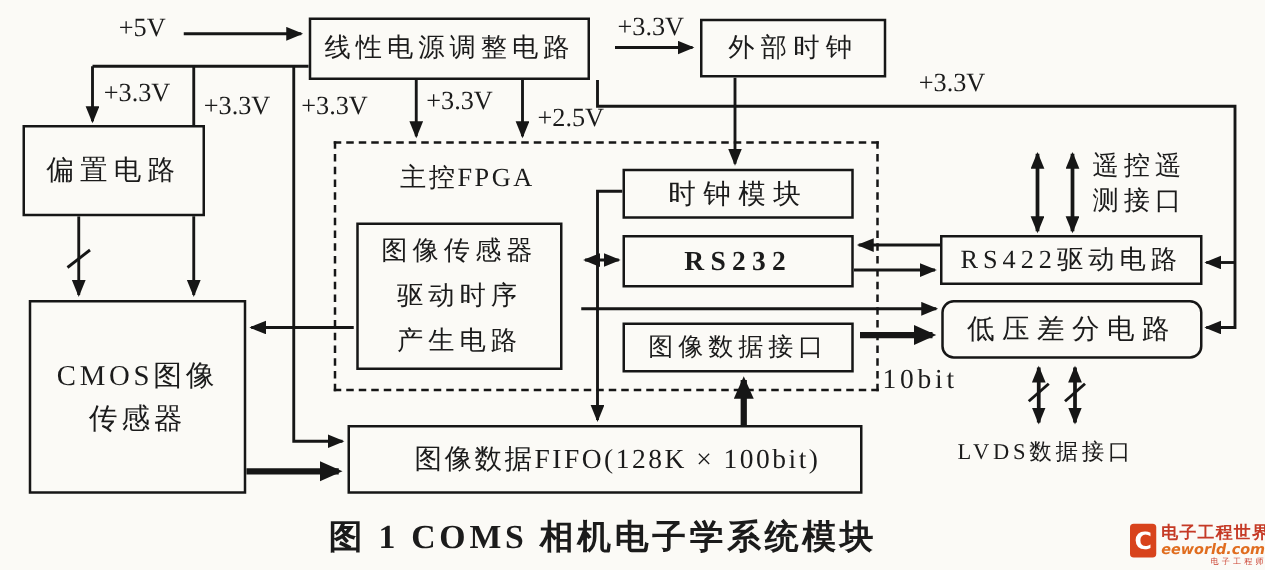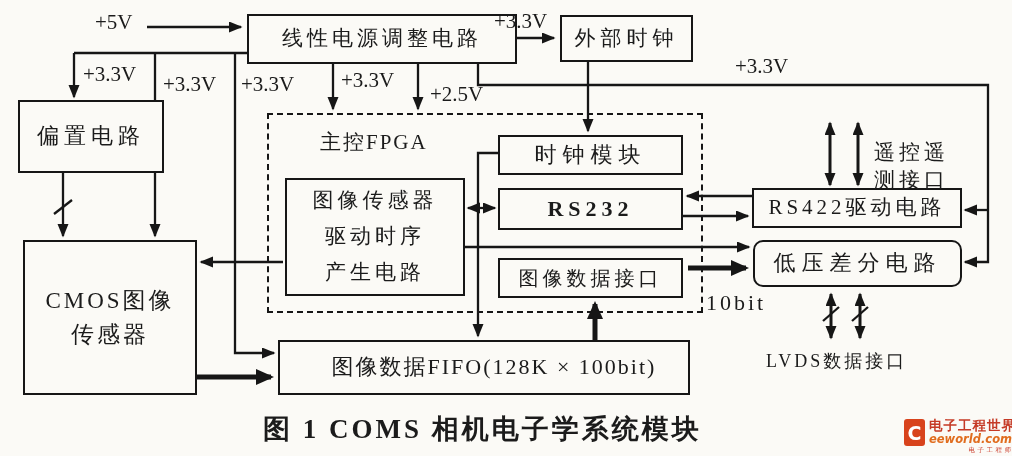--- a/index.html
+++ b/index.html
@@ -92,34 +92,34 @@
     <path class="wm-a" d="M831,294 V338" marker-start="url(#m-a)" marker-end="url(#m-a)"></path>
     <path class="wm-a" d="M860,294 V338" marker-start="url(#m-a)" marker-end="url(#m-a)"></path>
     <path class="w" d="M823,321 L839,307"></path>
     <path class="w" d="M852,321 L868,307"></path>
 
     <path class="wb" d="M688,268 H746" marker-end="url(#m-b)"></path>
     <path class="wb" d="M595,340 V304" marker-end="url(#m-b)"></path>
     <path class="wb" d="M197,377 H271" marker-end="url(#m-b)"></path>
   </svg>
 
-  <div class="box" style="left:247px;top:14px;width:270px;height:50px;font-size:21px;letter-spacing:4px;">线性电源调整电路</div>
+  <div class="box" style="left:247px;top:14px;width:225px;height:50px;font-size:21px;letter-spacing:4px;">线性电源调整电路</div>
 
-  <div class="box" style="left:560px;top:15px;width:133px;height:47px;font-size:21px;letter-spacing:5px;">外部时钟</div>
+  <div class="box" style="left:560px;top:15px;width:149px;height:47px;font-size:21px;letter-spacing:5px;">外部时钟</div>
 
   <div class="box" style="left:18px;top:100px;width:146px;height:73px;font-size:22px;letter-spacing:5px;">偏置电路</div>
 
   <div class="box" style="left:23px;top:240px;width:174px;height:155px;font-size:23px;letter-spacing:3px;line-height:1.45;text-align:right;">
     <span>CMOS图像</span>
     <span>传感器</span>
   </div>
 
   <div class="lbl" style="left:320px;top:131px;font-size:21px;letter-spacing:2px;">主控FPGA</div>
 
-  <div class="box" style="left:285px;top:178px;width:180px;height:118px;font-size:21px;letter-spacing:4px;line-height:1.7;">
+  <div class="box" style="left:285px;top:178px;width:165px;height:118px;font-size:21px;letter-spacing:4px;line-height:1.7;">
     <span>图像传感器</span>
     <span>驱动时序</span>
     <span>产生电路</span>
   </div>
 
   <div class="box" style="left:498px;top:135px;width:185px;height:40px;font-size:22px;letter-spacing:6px;">时钟模块</div>
 
   <div class="box" style="left:498px;top:188px;width:185px;height:42px;font-size:22px;letter-spacing:5px;font-weight:bold;">RS232</div>
 
   <div class="box" style="left:498px;top:258px;width:185px;height:40px;font-size:20px;letter-spacing:4px;">图像数据接口</div>
@@ -133,21 +133,21 @@
   <div class="lbl" style="left:95px;top:11px;font-size:21px;">+5V</div>
   <div class="lbl" style="left:83px;top:63px;font-size:21px;">+3.3V</div>
   <div class="lbl" style="left:163px;top:73px;font-size:21px;">+3.3V</div>
   <div class="lbl" style="left:241px;top:73px;font-size:21px;">+3.3V</div>
   <div class="lbl" style="left:341px;top:69px;font-size:21px;">+3.3V</div>
   <div class="lbl" style="left:430px;top:83px;font-size:21px;text-align:center;">+2.5V</div>
   <div class="lbl" style="left:494px;top:10px;font-size:21px;">+3.3V</div>
   <div class="lbl" style="left:735px;top:55px;font-size:21px;">+3.3V</div>
   <div class="lbl" style="left:706px;top:291px;font-size:22px;letter-spacing:3px;">10bit</div>
 
-  <div class="lbl" style="left:874px;top:118px;font-size:21px;letter-spacing:4px;line-height:1.35;text-align:left;margin-top:20px;">
+  <div class="lbl" style="left:874px;top:118px;font-size:21px;letter-spacing:4px;line-height:1.35;text-align:left;">
     <div>遥控遥</div>
     <div>测接口</div>
   </div>
 
   <div class="lbl" style="left:766px;top:352px;font-size:18px;letter-spacing:3px;">LVDS数据接口</div>
 
   <div class="caption" style="left:263px;top:411px;font-size:27px;">图 1  COMS 相机电子学系统模块</div>
 
   <div class="wm" style="left:904px;top:419px;">
     <div class="wm-logo">C</div>

